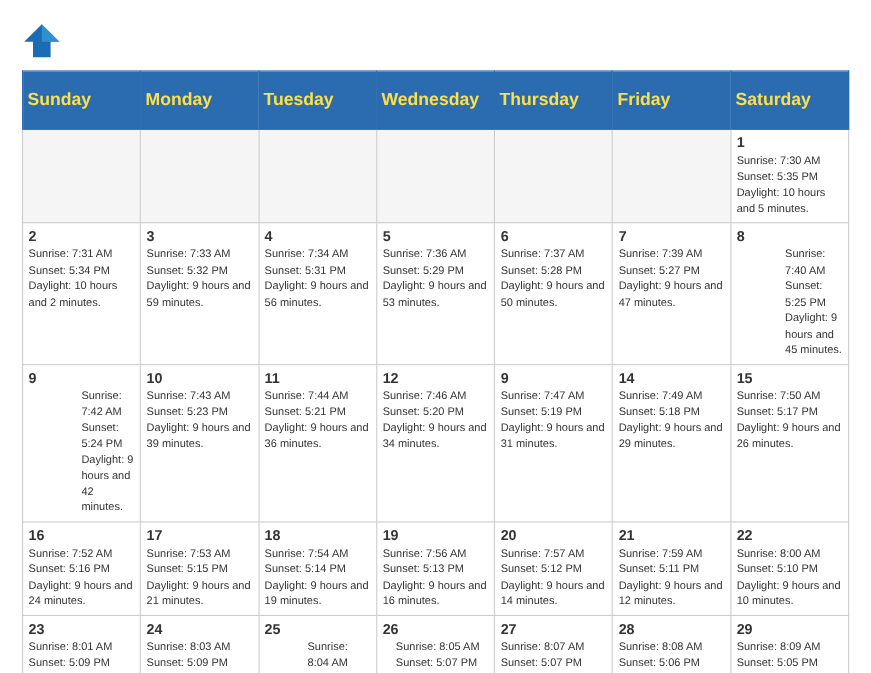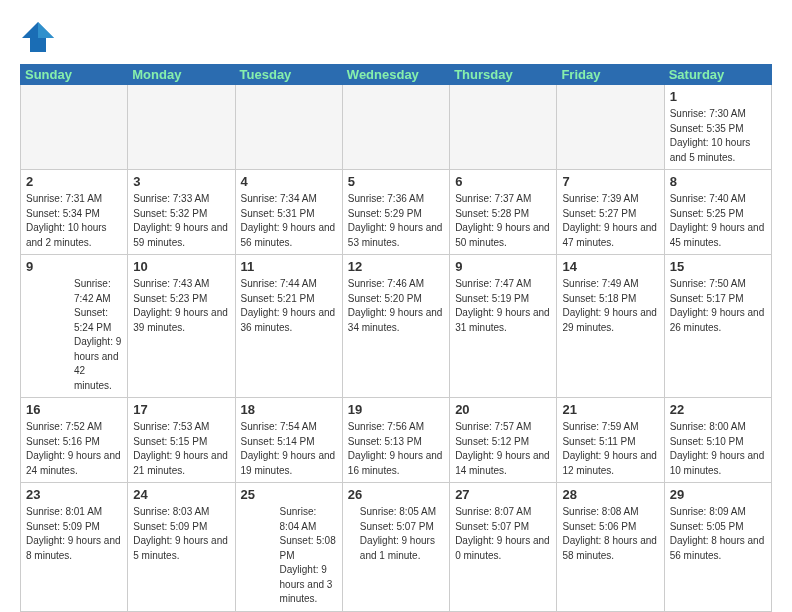--- a/index.html
+++ b/index.html
@@ -40,23 +40,23 @@
       font-size: 15px;
       color: #555;
     }
     .calendar {
       width: 100%;
       border-collapse: collapse;
       border: 1px solid #ccc;
     }
     .calendar th {
       background: #2b6cb0;
-      color: #86efac;
-      font-size: 13px;
-      padding: 2px 4px;
+      color: #fde047;
+      font-size: 16px;
+      padding: 17px 4px;
       text-align: left;
       border: 1px solid #2b6cb0;
       font-weight: bold;
     }
     .calendar td {
       vertical-align: top;
       border: 1px solid #ccc;
       padding: 4px 5px;
       font-size: 10.5px;
       color: #333;
@@ -161,21 +161,21 @@
 Daylight: 9 hours and 50 minutes.</div>
         </td>
         <td>
           <span class="day-number">7</span>
           <div class="day-info" style="white-space: pre-line;">Sunrise: 7:39 AM
 Sunset: 5:27 PM
 Daylight: 9 hours and 47 minutes.</div>
         </td>
         <td>
           <span class="day-number">8</span>
-          <div class="day-info" style="white-space: pre-line;">Sunrise: 7:40 AM
+          <div class="day-info" style="white-space: pre-line; margin-left: 44px;">Sunrise: 7:40 AM
 Sunset: 5:25 PM
 Daylight: 9 hours and 45 minutes.</div>
         </td>
       </tr>
       <tr>
         <td>
           <span class="day-number">9</span>
           <div class="day-info" style="white-space: pre-line; margin-left: 48px;">Sunrise: 7:42 AM
 Sunset: 5:24 PM
 Daylight: 9 hours and 42 minutes.</div>

